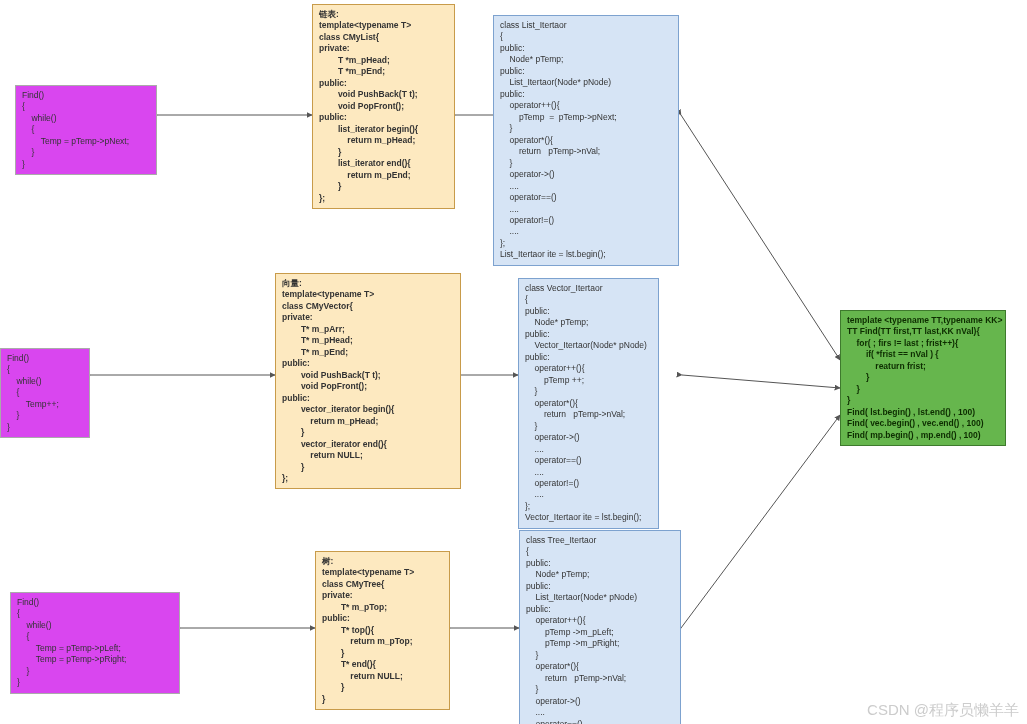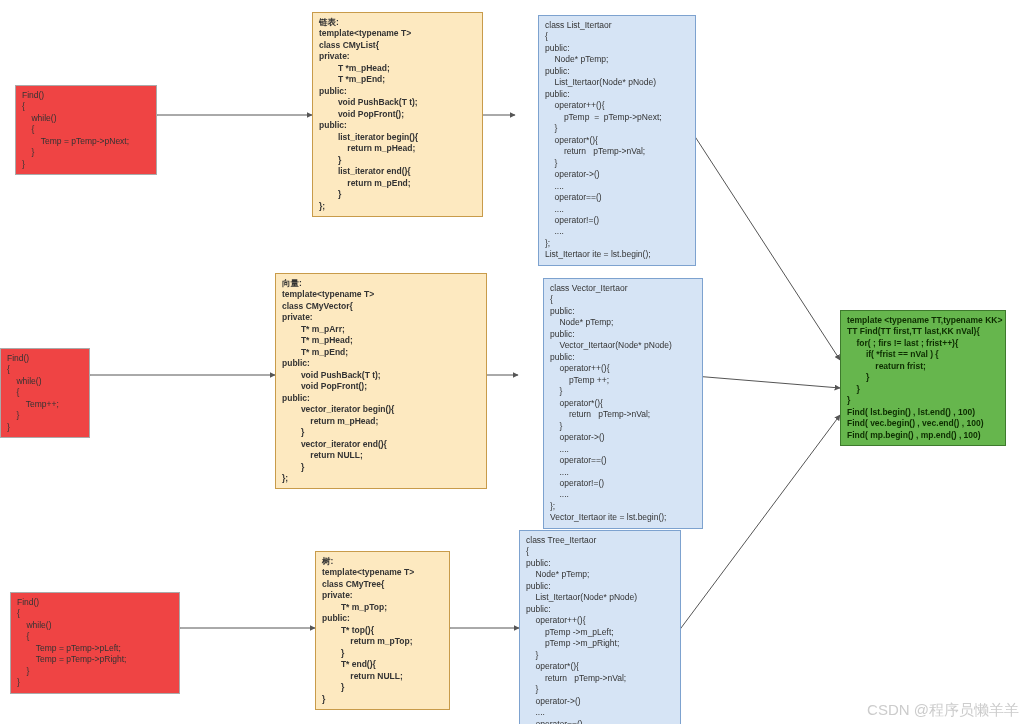--- a/index.html
+++ b/index.html
@@ -1,17 +1,17 @@
 <!DOCTYPE html>
 <html><head>
 <meta charset="utf-8">
 <style>
   html,body{margin:0;padding:0;font-family:sans-serif;font-size:8.5px;width:1027px;height:724px;position:relative;background:#fff;color:#333}
   .box{position:absolute;border:1px solid #888;box-sizing:border-box;padding:4px 6px;line-height:1.35;white-space:pre}
-  .gray{background:#ef4444;border-color:#aaa}
+  .gray{background:#d946ef;border-color:#aaa}
   .yellow{background:#fde9c0;border-color:#c89b4a}
   .blue{background:#d6e4f5;border-color:#7da2cf}
   .green{background:#66b64d;border-color:#3e7a2d;color:#0d2d00;font-weight:bold}
   svg{position:absolute;top:0;left:0;pointer-events:none}
   .wm{position:absolute;right:8px;bottom:4px;color:#ccc;font-size:15px}
 </style>
 </head>
 <body>
 
 <svg width="1027" height="724">
@@ -52,38 +52,38 @@
 }</div>
 <div class="box gray" style="left:10px;top:592px;width:170px">Find()
 {
     while()
     {
         Temp = pTemp-&gt;pLeft;
         Temp = pTemp-&gt;pRight;
     }
 }</div>
 
-<div class="box yellow" style="left:312px;top:12px;width:171px;font-weight:bold">链表:
+<div class="box yellow" style="left:312px;top:4px;width:143px;font-weight:bold">链表:
 template&lt;typename T&gt;
 class CMyList{
 private:
         T *m_pHead;
         T *m_pEnd;
 public:
         void PushBack(T t);
         void PopFront();
 public:
         list_iterator begin(){
             return m_pHead;
         }
         list_iterator end(){
             return m_pEnd;
         }
 };</div>
-<div class="box yellow" style="left:275px;top:273px;width:212px;font-weight:bold">向量:
+<div class="box yellow" style="left:275px;top:273px;width:186px;font-weight:bold">向量:
 template&lt;typename T&gt;
 class CMyVector{
 private:
         T* m_pArr;
         T* m_pHead;
         T* m_pEnd;
 public:
         void PushBack(T t);
         void PopFront();
 public:
@@ -101,42 +101,42 @@
         T* m_pTop;
 public:
         T* top(){
             return m_pTop;
         }
         T* end(){
             return NULL;
         }
 }</div>
 
-<div class="box blue" style="left:538px;top:15px;width:158px">class List_Itertaor
+<div class="box blue" style="left:493px;top:15px;width:186px">class List_Itertaor
 {
 public:
     Node* pTemp;
 public:
     List_Itertaor(Node* pNode)
 public:
     operator++(){
         pTemp  =  pTemp-&gt;pNext;
     }
     operator*(){
         return   pTemp-&gt;nVal;
     }
     operator-&gt;()
     ....
     operator==()
     ....
     operator!=()
     ....
 };
 List_Itertaor ite = lst.begin();</div>
-<div class="box blue" style="left:543px;top:278px;width:160px">class Vector_Itertaor
+<div class="box blue" style="left:518px;top:278px;width:141px">class Vector_Itertaor
 {
 public:
     Node* pTemp;
 public:
     Vector_Itertaor(Node* pNode)
 public:
     operator++(){
         pTemp ++;
     }
     operator*(){

